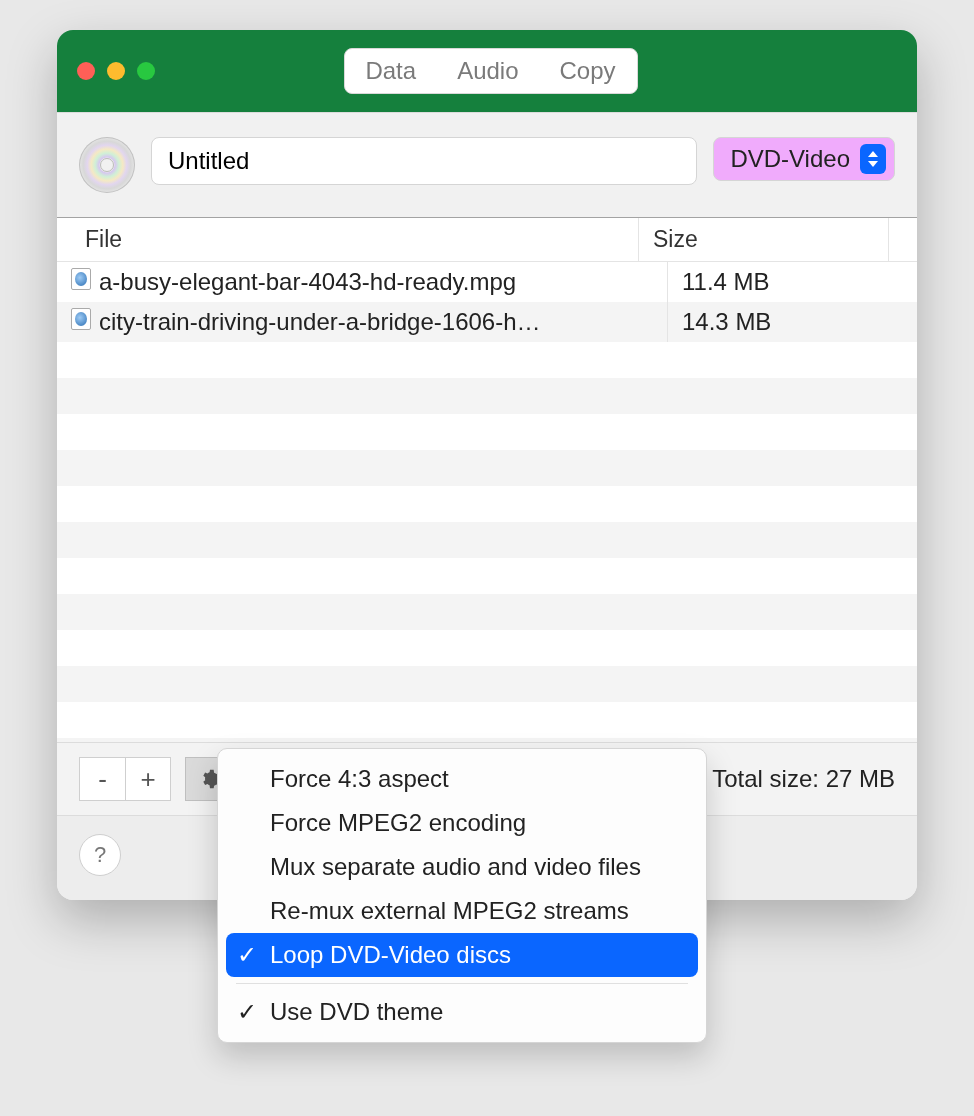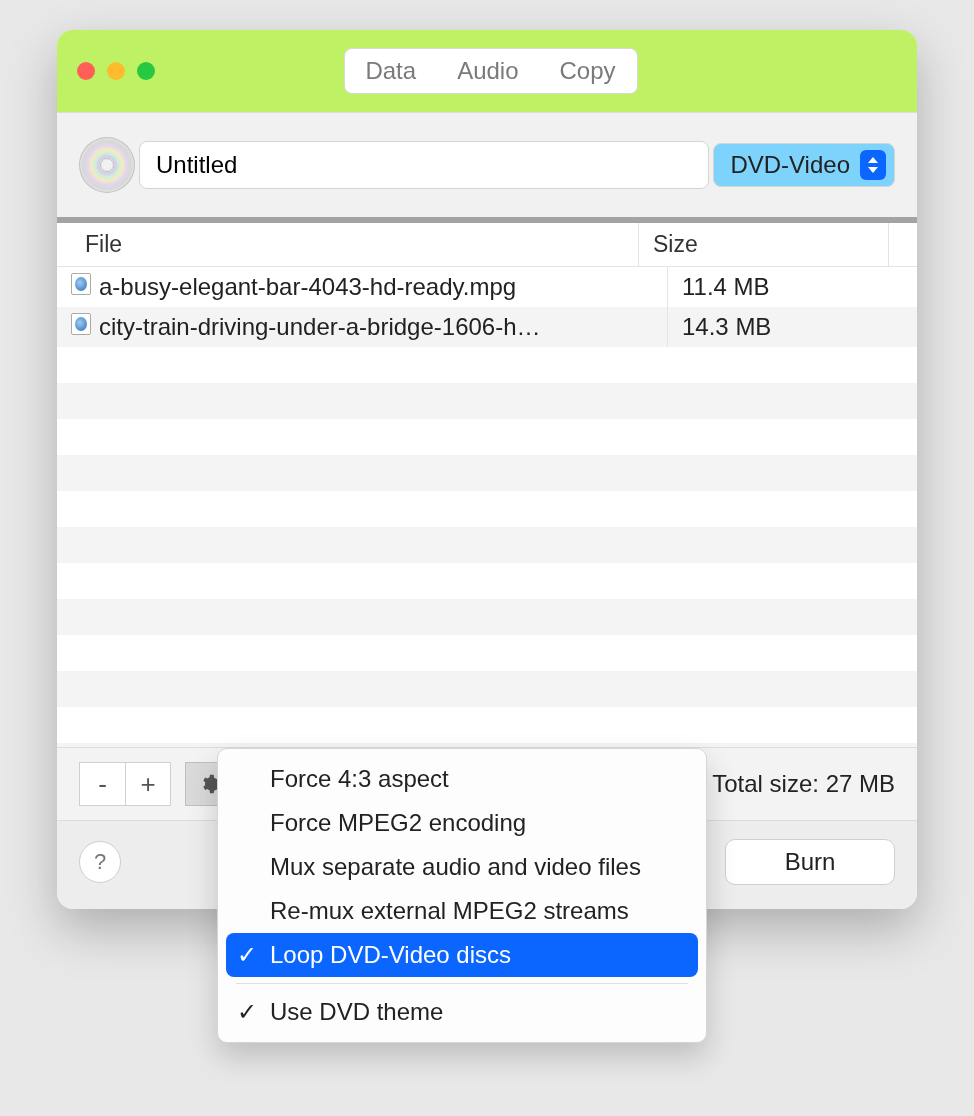--- a/index.html
+++ b/index.html
@@ -19,21 +19,21 @@
     background: #ededed;
     border-radius: 16px;
     box-shadow: 0 20px 50px rgba(0,0,0,0.25);
     overflow: visible;
     position: relative;
   }
   .titlebar {
     display: flex;
     align-items: center;
     padding: 18px 20px 18px 20px;
-    background: #bef264;
+    background: #15803d;
     border-top-left-radius: 16px;
     border-top-right-radius: 16px;
     border-bottom: 1px solid #dcdcdc;
   }
   .traffic { display: flex; gap: 12px; margin-right: 30px; }
   .dot { width: 18px; height: 18px; border-radius: 50%; }
   .dot.red { background: #ff5f57; }
   .dot.yellow { background: #febb2e; }
   .dot.green { background: #28c840; }
   .seg {
@@ -49,46 +49,45 @@
     color: #7a7a7a;
     cursor: pointer;
     border-right: 1px solid transparent;
   }
   .seg-item.active {
     background: #e7e7e7;
     color: #666;
   }
   .disc-row {
     display: flex;
-    align-items: center;
-    gap: 4px;
+    gap: 16px;
     padding: 24px 22px;
     background: #f1f1f1;
-    border-bottom: 6px solid #a3a3a3;
+    border-bottom: 1px solid #a3a3a3;
   }
   .disc-icon {
     width: 56px; height: 56px; border-radius: 50%;
     background: radial-gradient(circle at 50% 50%, #fff 0 10%, #e8e8e8 11% 18%,
       #d6c6f0 20%, #d0f0d6 30%, #f5e9c4 40%, #e2d6ef 50%, #d8d8d8 60%, #f0f0f0 80%, #cfcfcf 100%);
     position: relative;
     box-shadow: inset 0 0 0 1px rgba(0,0,0,0.15);
   }
   .disc-icon::after {
     content: ""; position: absolute; top: 50%; left: 50%;
     width: 12px; height: 12px; background: #f1f1f1; border: 1px solid #bbb;
     border-radius: 50%; transform: translate(-50%,-50%);
   }
   .title-input {
     flex: 1; height: 48px; border: 1px solid #d5d5d5; border-radius: 8px;
     padding: 0 16px; font-size: 24px; background: #fff;
   }
   .format-select {
     display: flex; align-items: center; gap: 10px;
     height: 44px; padding: 0 8px 0 16px;
-    background: #7dd3fc; border: 1px solid #d5d5d5; border-radius: 8px;
+    background: #f0abfc; border: 1px solid #d5d5d5; border-radius: 8px;
     cursor: pointer;
   }
   .blue-stepper {
     width: 26px; height: 30px; background: #0a66ff; border-radius: 6px;
     display: flex; flex-direction: column; justify-content: center; align-items: center;
   }
   .blue-stepper::before, .blue-stepper::after {
     content: ""; width: 0; height: 0; border-left: 5px solid transparent; border-right: 5px solid transparent;
   }
   .blue-stepper::before { border-bottom: 6px solid #fff; margin-bottom: 2px; }
@@ -255,21 +254,20 @@
     <div class="region-select">
       <span>PAL</span>
       <span class="blue-stepper"></span>
     </div>
     <div class="spacer"></div>
     <span class="total">Total size: 27 MB</span>
   </div>
 
   <div class="footer">
     <div class="help-btn">?</div>
-    <div class="burn-btn">Burn</div>
   </div>
 
   <div class="menu" id="gear-menu">
       <div class="menu-item">
         <span class="check"></span>
         <span>Force 4:3 aspect</span>
       </div>
       <div class="menu-item">
         <span class="check"></span>
         <span>Force MPEG2 encoding</span>

